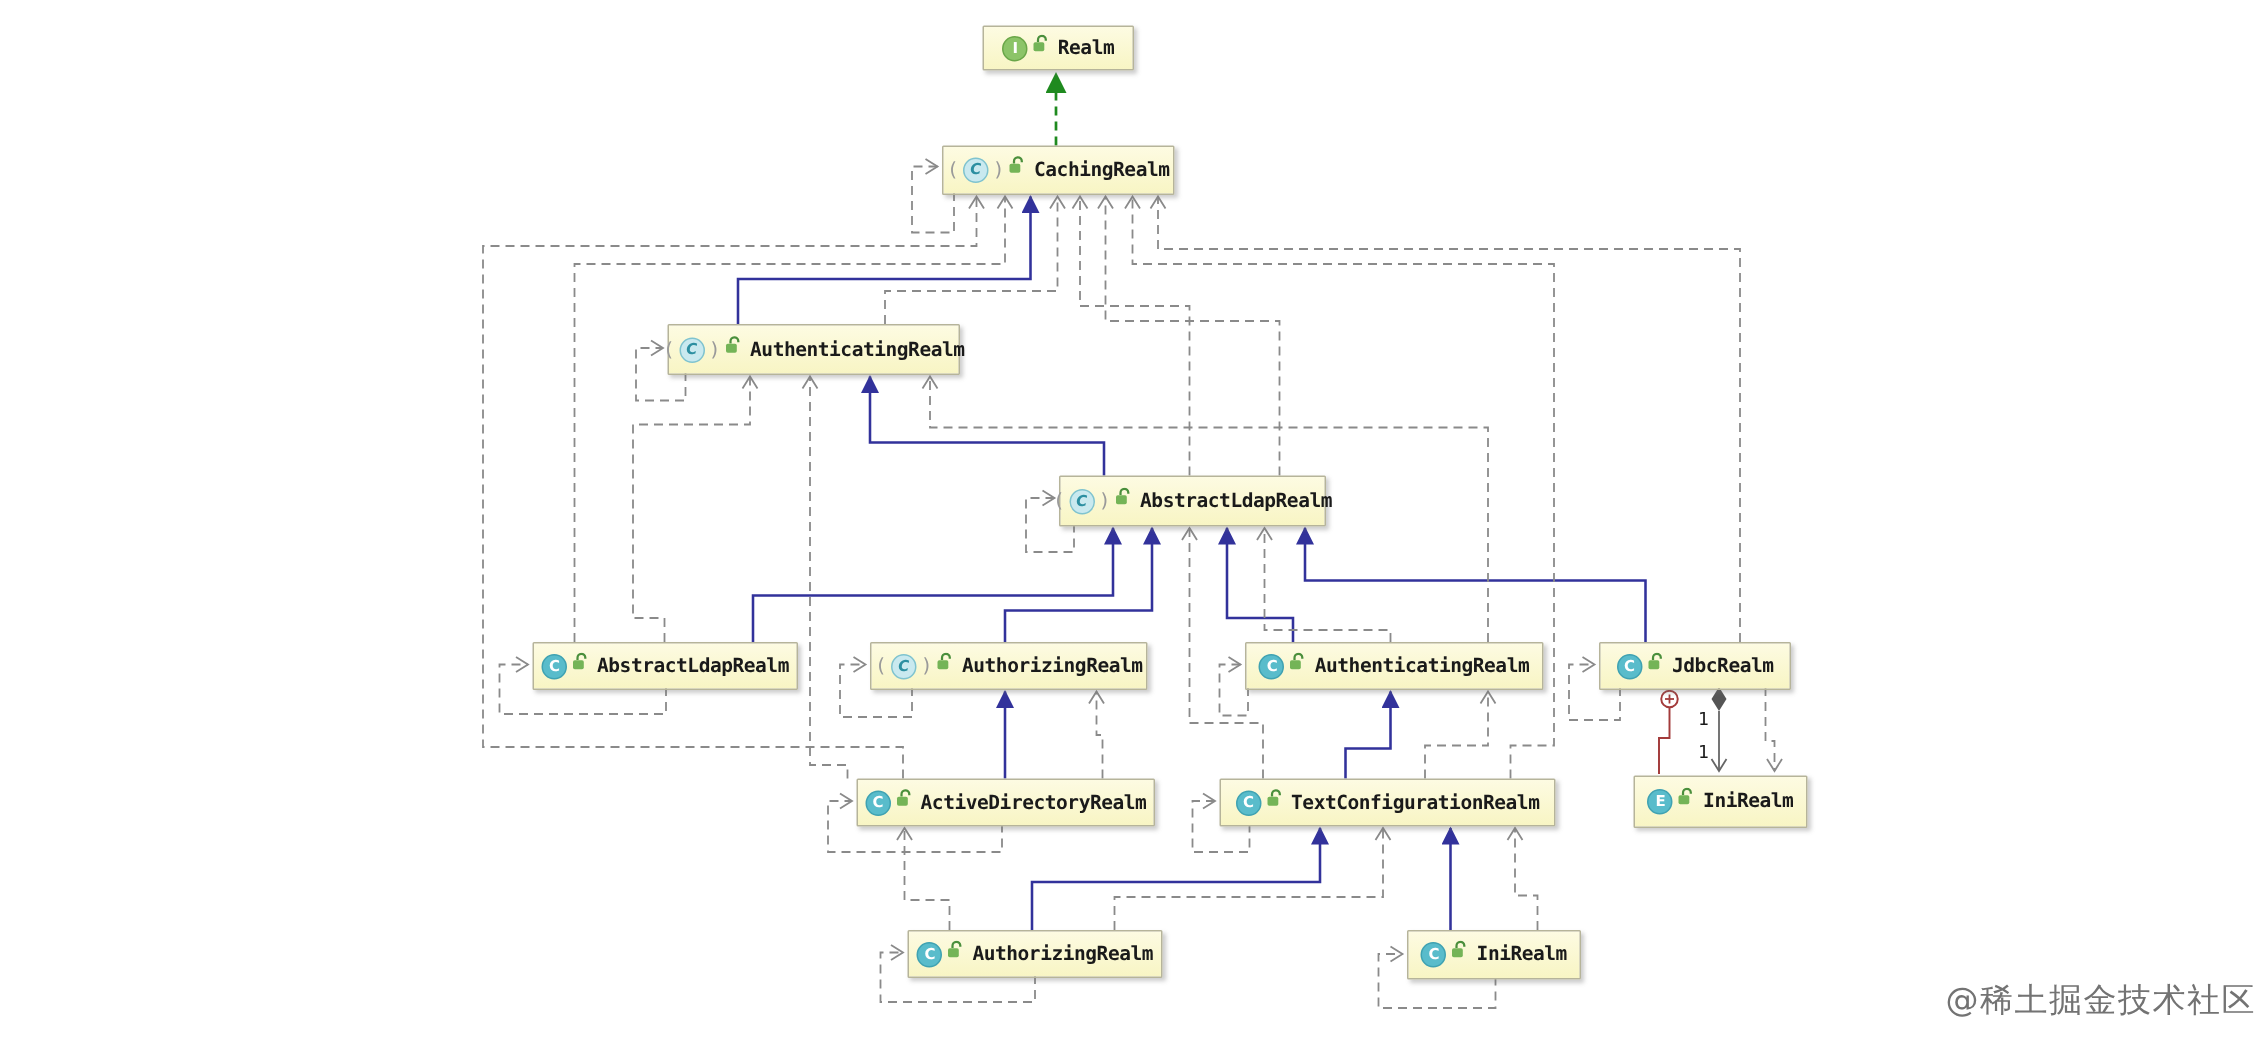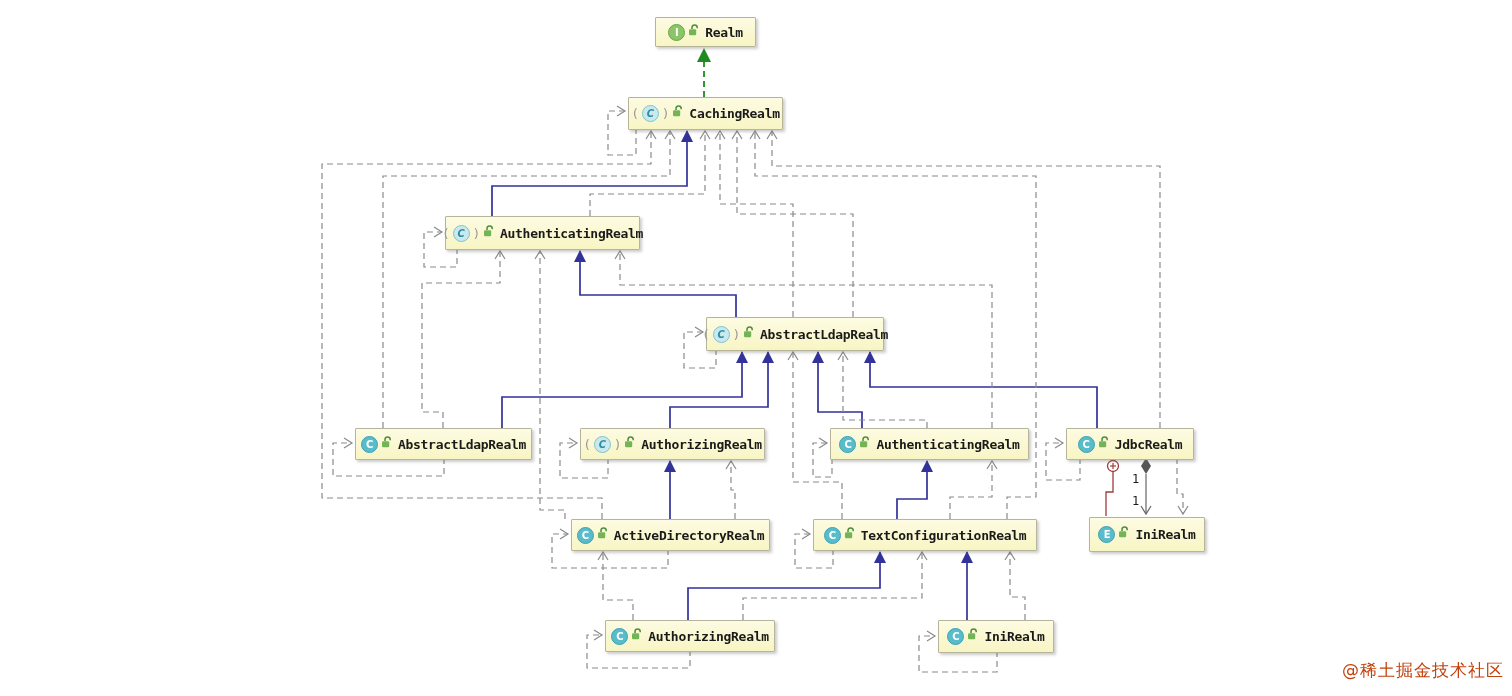--- a/index.html
+++ b/index.html
@@ -18,21 +18,21 @@
   .icon-wrap{display:flex;align-items:center;gap:3px;}
   .circ{display:inline-flex;align-items:center;justify-content:center;
     width:15px;height:15px;border-radius:50%;font-size:10px;font-weight:bold;
     font-family:"DejaVu Sans",sans-serif;}
   .i-int{background:#8cc468;border:1px solid #6aa648;color:#ffffff;}
   .i-cls{background:#59bccb;border:1px solid #3fa2b2;color:#ffffff;}
   .i-abs{background:#c9e9ef;border:1px solid #7fc3cf;color:#2c8fa1;font-style:italic;}
   .i-enum{background:#59bccb;border:1px solid #3fa2b2;color:#ffffff;}
   .paren{color:#9a9a9a;font-weight:normal;font-size:13px;line-height:15px;}
   .watermark{position:absolute;right:8px;bottom:14px;font-family:"DejaVu Sans",sans-serif;
-    font-size:17px;color:#c2410c;letter-spacing:1px;}
+    font-size:22px;color:#737373;letter-spacing:1px;}
 </style>
 </head>
 <body>
 
 <div class="canvas">
   <svg id="edge-layer" width="1512" height="696">
     <defs>
       <marker id="m-ext" markerUnits="userSpaceOnUse" markerWidth="14" markerHeight="14" refX="11" refY="6" orient="auto">
         <path d="M0,0 L12,6 L0,12 Z" fill="#32329b"></path>
       </marker>

